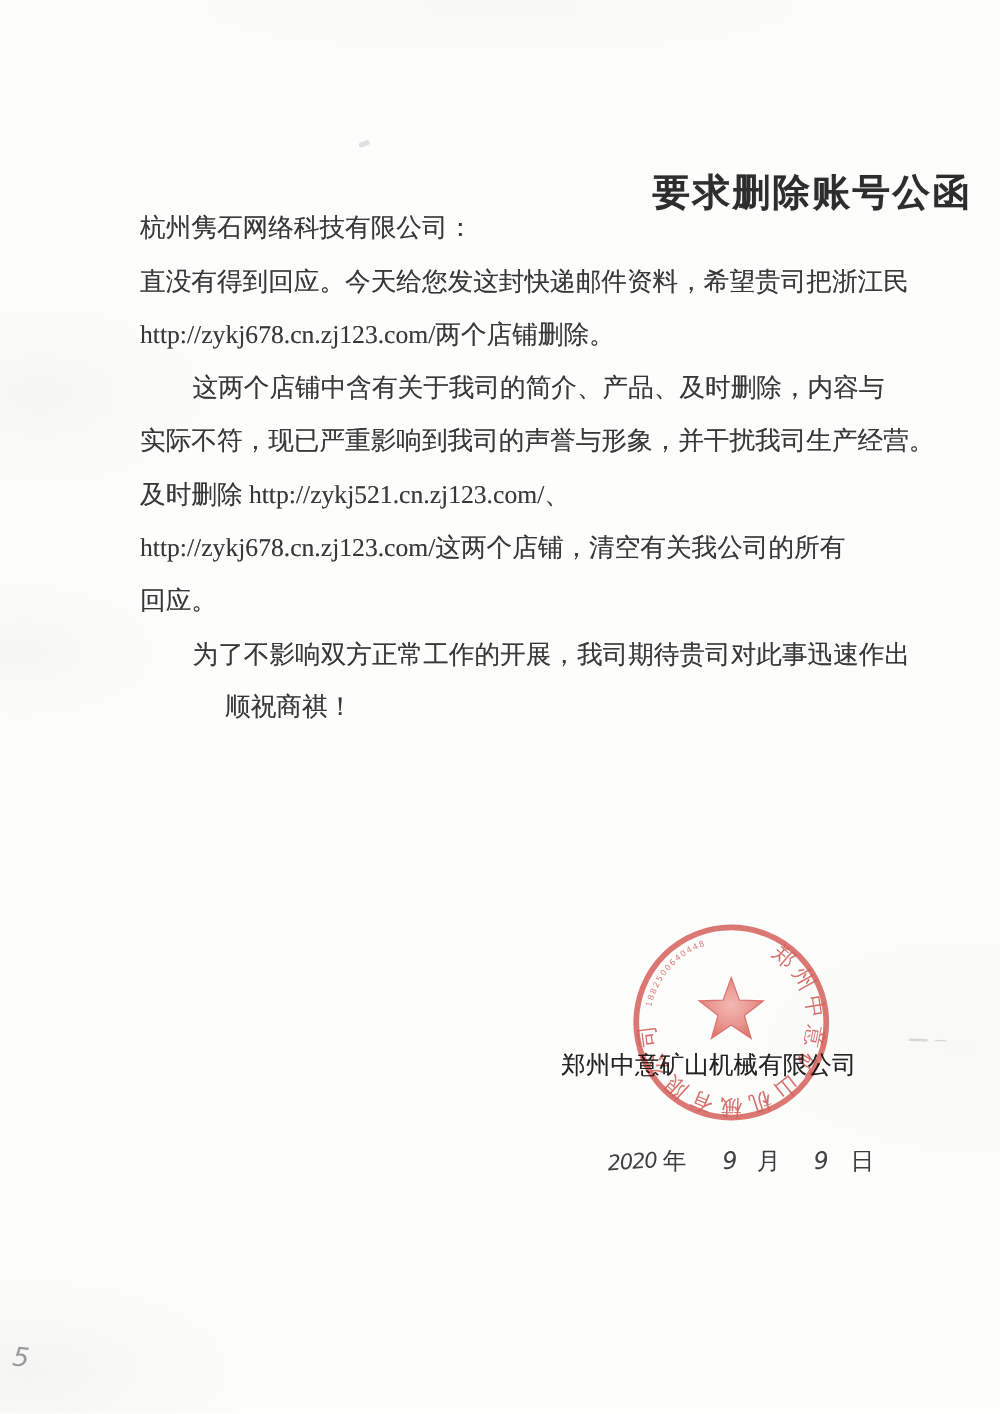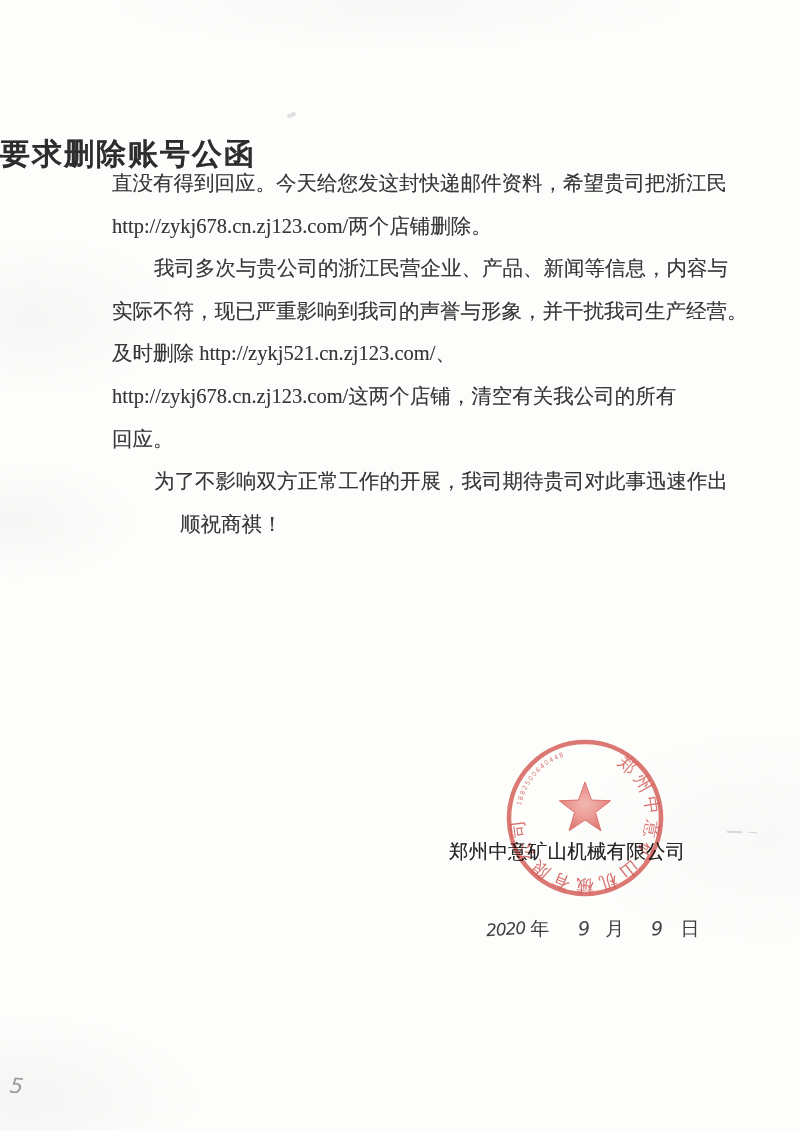--- a/index.html
+++ b/index.html
@@ -17,21 +17,21 @@
     content:"";position:absolute;inset:0;pointer-events:none;
     background:
       radial-gradient(220px 120px at 4% 28%, rgba(120,120,120,0.05), transparent 70%),
       radial-gradient(180px 90px at 2% 46%, rgba(120,120,120,0.05), transparent 70%),
       radial-gradient(260px 120px at 3% 97%, rgba(120,120,120,0.06), transparent 70%),
       radial-gradient(300px 160px at 96% 74%, rgba(140,140,140,0.04), transparent 70%),
       radial-gradient(400px 60px at 50% 0.5%, rgba(150,150,150,0.05), transparent 75%);
   }
   .doc-title{
     position:absolute;top:114px;left:0;width:778px;
-    text-align:left;
+    text-align:right;
     font-size:30px;font-weight:600;letter-spacing:2px;
     color:#2d2d2d;
     text-shadow:0 0 0.6px rgba(60,60,60,.5);
   }
   .text-block{
     position:absolute;top:162px;left:112px;width:615px;
     font-size:20.5px;line-height:42.6px;
     color:#383838;
     text-shadow:0 0 0.5px rgba(70,70,70,.5);
   }
@@ -80,23 +80,24 @@
 </head>
 <body>
 
 <div class="page">
 
   <div class="speck"></div>
 
   <h1 class="doc-title">要求删除账号公函</h1>
 
   <div class="text-block">
+    <div class="line">杭州隽石网络科技有限公司：</div>
     <div class="line">直没有得到回应。今天给您发这封快递邮件资料，希望贵司把浙江民</div>
     <div class="line">http://zykj678.cn.zj123.com/两个店铺删除。</div>
-    <div class="line indent">我司多次与贵公司的浙江民营企业、产品、新闻等信息，内容与</div>
+    <div class="line indent">这两个店铺中含有关于我司的简介、产品、及时删除，内容与</div>
     <div class="line">实际不符，现已严重影响到我司的声誉与形象，并干扰我司生产经营。</div>
     <div class="line">及时删除 http://zykj521.cn.zj123.com/、</div>
     <div class="line">http://zykj678.cn.zj123.com/这两个店铺，清空有关我公司的所有</div>
     <div class="line">回应。</div>
     <div class="line indent">为了不影响双方正常工作的开展，我司期待贵司对此事迅速作出</div>
     <div class="line closing">顺祝商祺！</div>
   </div>
 
   <div class="signature">郑州中意矿山机械有限公司</div>
 

